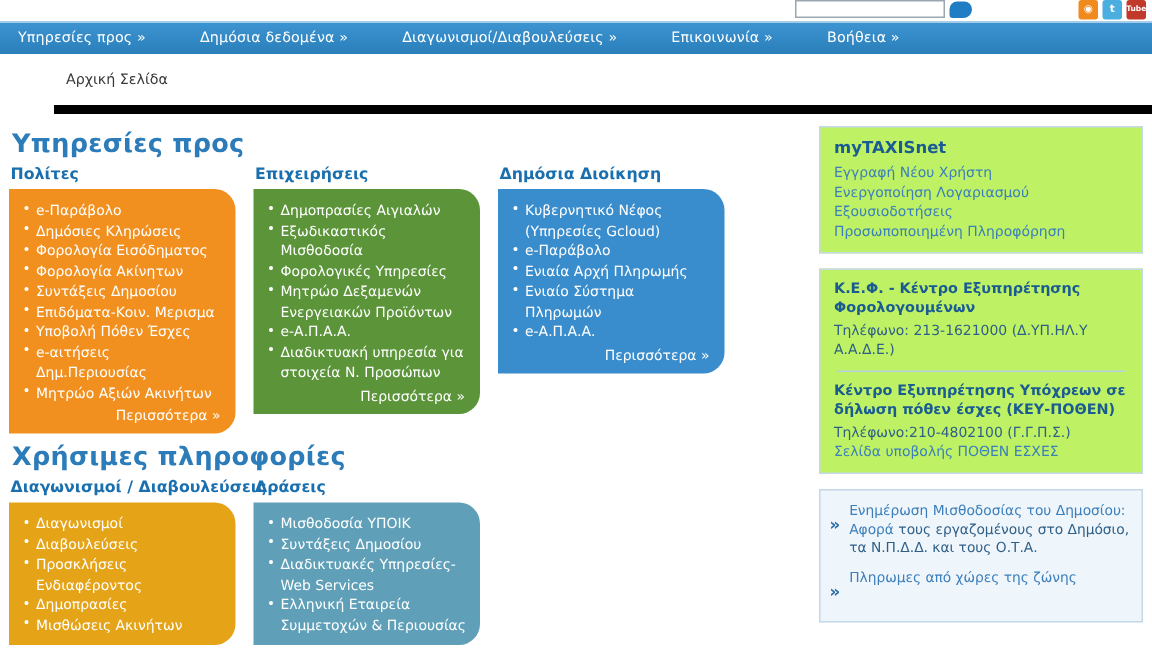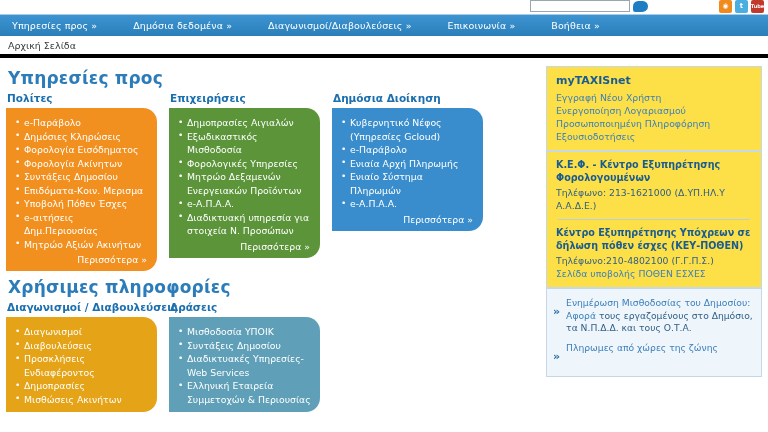--- a/index.html
+++ b/index.html
@@ -66,27 +66,28 @@
     font-size: 9.5px;
     padding: 0 18px 0 0;
     margin-right: 18px;
     white-space: nowrap;
     letter-spacing: 0.1px;
     cursor: pointer;
   }
 
   
   .breadcrumb {
-    height: 22px;
+    height: 40px;
     display: flex; align-items: center;
     padding-left: 8px;
     font-size: 9.5px;
     color: #3a3a3a;
-    border-bottom: 4px solid #000000;
+    border-bottom: 6px solid #000000;
     background: #fff;
+    margin-left: 36px;
   }
 
   
   .page {
     display: flex;
     padding: 8px 0 0 0;
     height: 388px;
   }
   .main-col { width: 540px; padding-left: 6px; }
   .side-col { width: 228px; padding: 0 6px 0 6px; }
@@ -142,23 +143,24 @@
   .c-green  { background: #5B9439; }
   .c-blue   { background: #3A8DCC; }
   .c-gold   { background: #E5A317; }
   .c-lgreen { background: #8EB43A; }
   .c-teal   { background: #5FA0B8; }
 
   .card-blue-tall { border-radius: 0 14px 14px 0; }
 
   
   .sbox {
-    background: #fde047;
+    background: #bef264;
     border: 1px solid #c4d8e8;
     padding: 7px 9px;
+    margin-bottom: 10px;
   }
   .sbox-title {
     font-size: 11px;
     color: #1a5c92;
     font-weight: bold;
     margin-bottom: 4px;
   }
   .sbox a.slink {
     display: block;
     font-size: 9.3px;
@@ -329,22 +331,22 @@
     </div>
 
   </div>
 
   <div class="side-col">
 
     <div class="sbox">
       <div class="sbox-title">myTAXISnet</div>
       <a class="slink">Εγγραφή Νέου Χρήστη</a>
       <a class="slink">Ενεργοποίηση Λογαριασμού</a>
+      <a class="slink">Εξουσιοδοτήσεις</a>
       <a class="slink">Προσωποποιημένη Πληροφόρηση</a>
-      <a class="slink">Εξουσιοδοτήσεις</a>
     </div>
 
     <div class="sbox">
       <div class="sub-title">Κ.Ε.Φ. - Κέντρο Εξυπηρέτησης Φορολογουμένων</div>
       <div class="sub-text">Τηλέφωνο: 213-1621000  (Δ.ΥΠ.ΗΛ.Υ Α.Α.Δ.Ε.)</div>
       <div class="divider"></div>
       <div class="sub-title">Κέντρο Εξυπηρέτησης Υπόχρεων σε δήλωση πόθεν έσχες (ΚΕΥ-ΠΟΘΕΝ)</div>
       <div class="sub-text">Τηλέφωνο:210-4802100 (Γ.Γ.Π.Σ.)</div>
       <a class="slink">Σελίδα υποβολής ΠΟΘΕΝ ΕΣΧΕΣ</a>
     </div>

